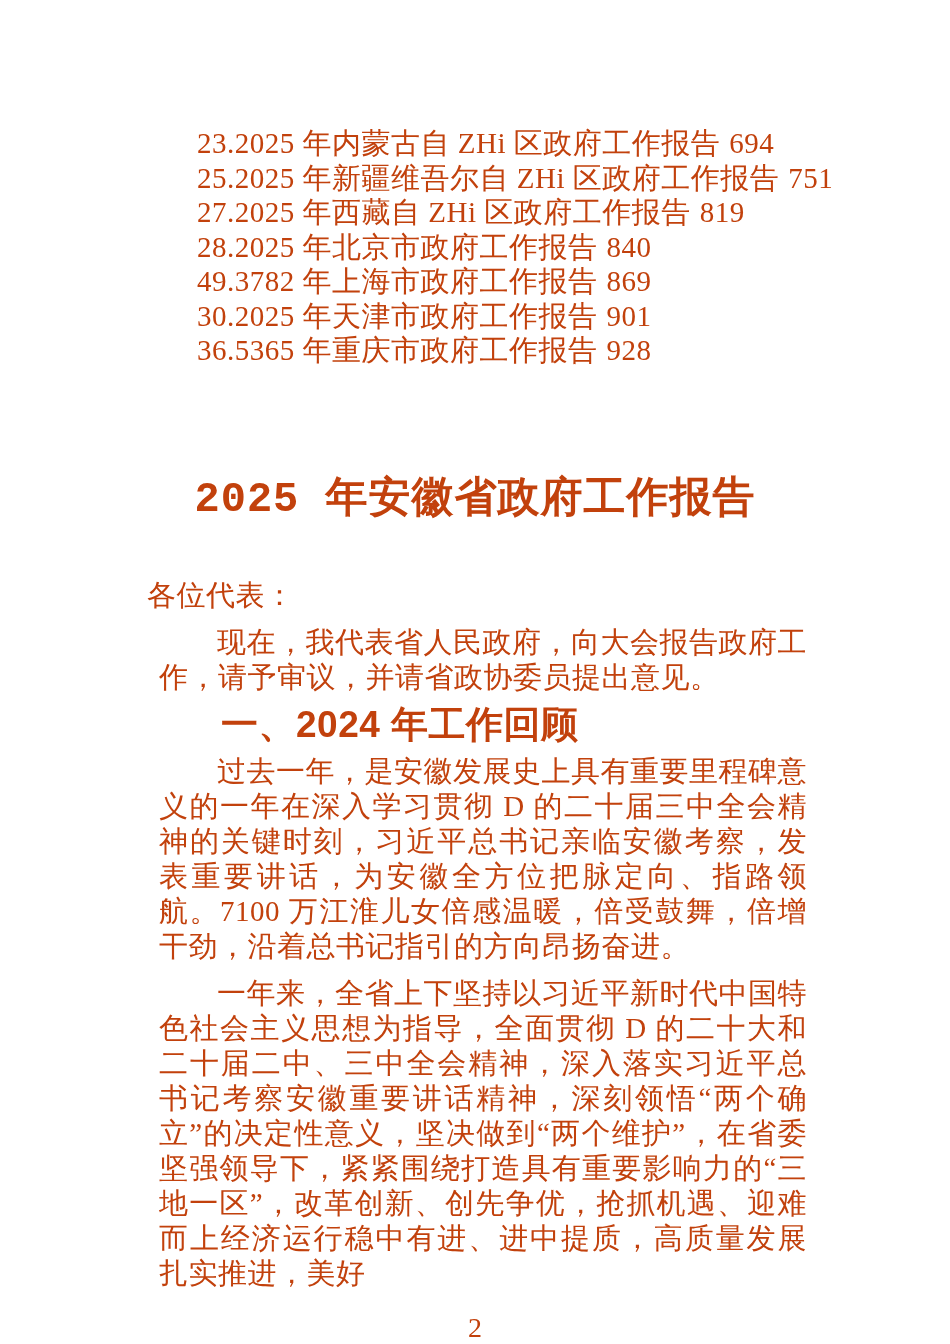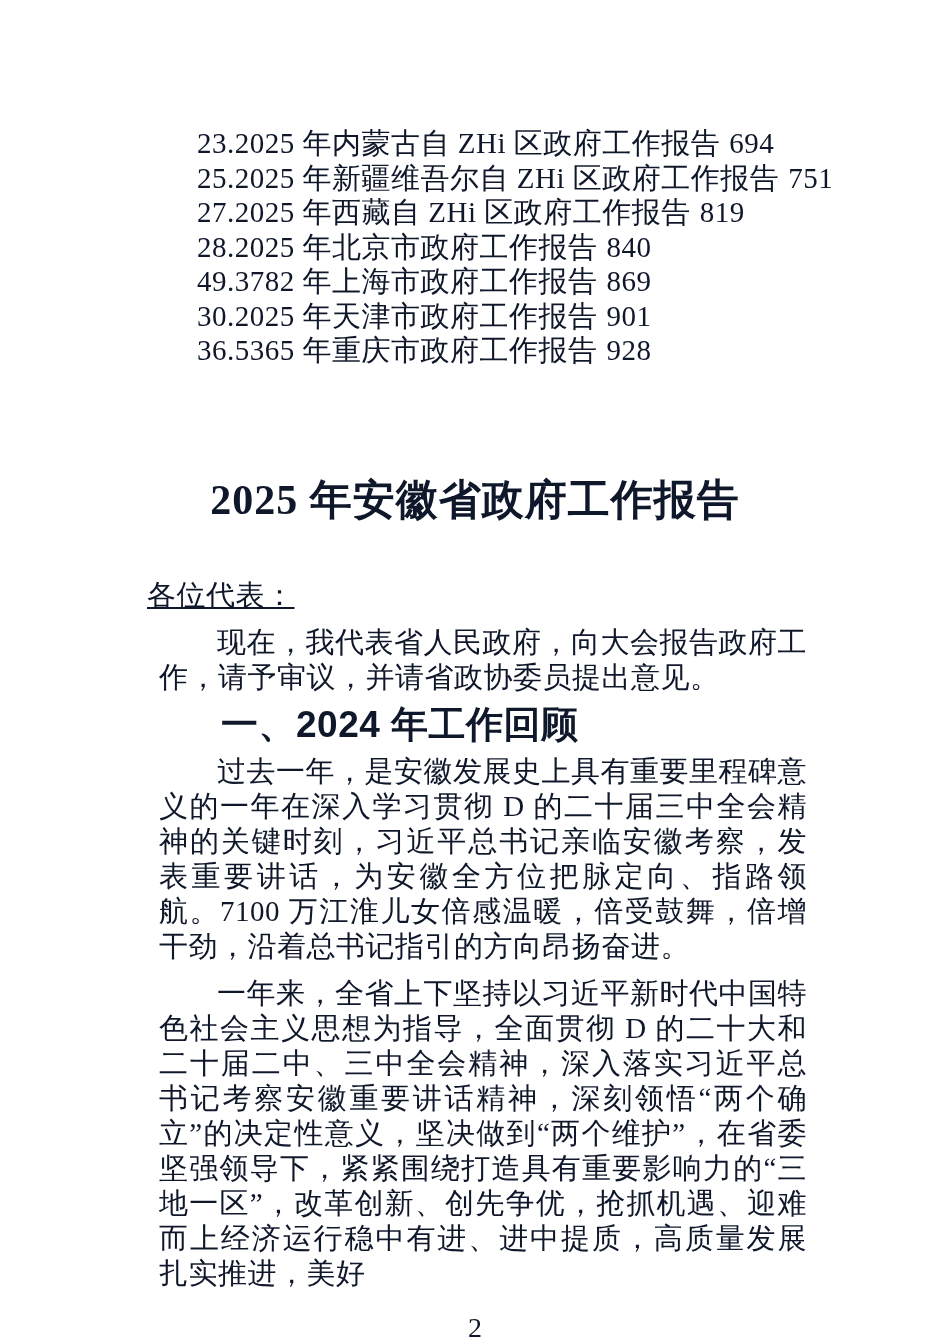--- a/index.html
+++ b/index.html
@@ -6,21 +6,21 @@
   body {
     width: 950px; height: 1344px;
     background: #ffffff;
     overflow: hidden;
     font-family: "Liberation Serif", "DejaVu Serif", serif;
   }
   .page {
     position: relative;
     width: 950px; height: 1296px;
     background: #ffffff;
-    color: #0f172a;
+    color: #c2410c;
     box-sizing: border-box;
     border-radius: 18px;
   }
   
   .toc {
     list-style: none;
     margin: 0;
     padding: 126px 110px 0 197px;
     font-size: 29px;
     line-height: 34.5px;
@@ -30,31 +30,31 @@
   .toc-item { margin: 0; }
   .toc-page { margin-left: 9px; }
   
   .title {
     margin: 104px 0 0 0;
     text-align: center;
     font-size: 42px;
     line-height: 56px;
     font-weight: 700;
     letter-spacing: 1px;
-    font-family: Liberation Serif, serif;
+    font-family: Liberation Mono, monospace;
   }
   
   .body-text {
     margin: 50px 131px 0 147px;
     font-size: 29px;
     line-height: 35px;
     text-align: justify;
     letter-spacing: 0.5px;
   }
-  .salutation { margin: 0; text-decoration: underline; }
+  .salutation { margin: 0; }
   .para { margin: 12px; text-indent: 2em; }
   .heading {
     margin: 0;
     font-size: 37px;
     line-height: 35px;
     font-weight: 700;
     text-indent: 2em;
     letter-spacing: 0.5px;
     font-family: "Liberation Sans", "DejaVu Sans", sans-serif;
   }

